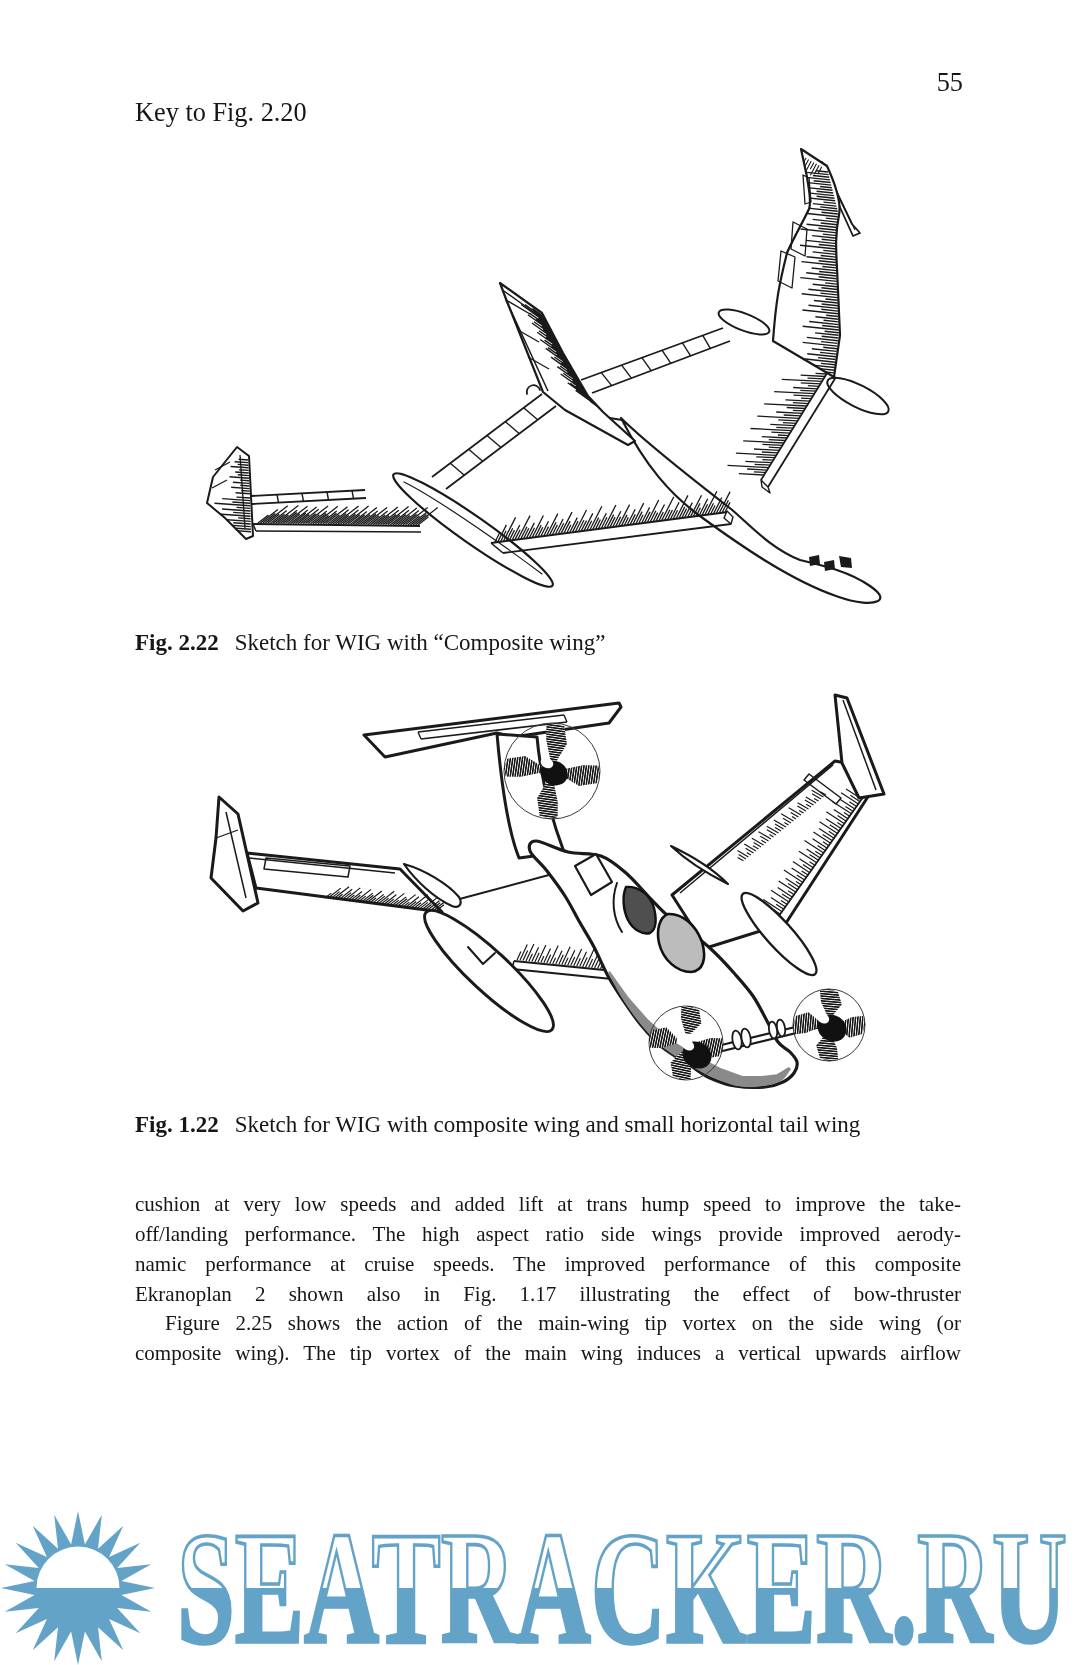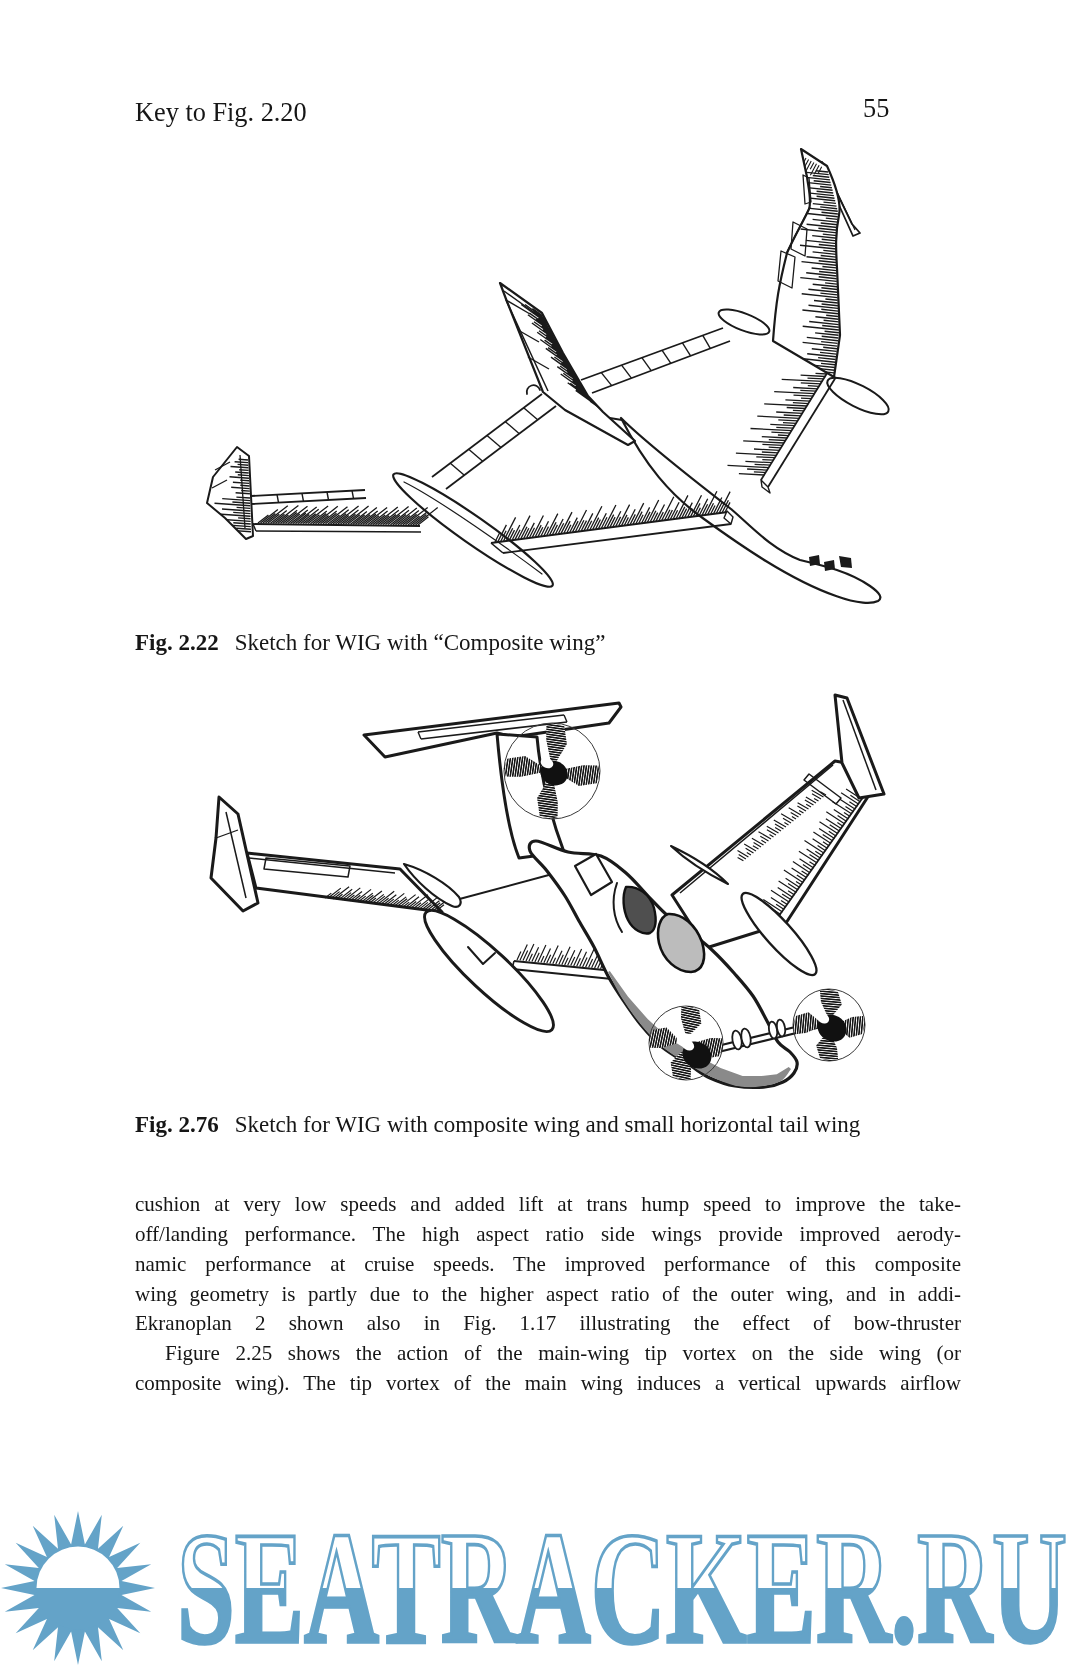--- a/index.html
+++ b/index.html
@@ -213,23 +213,22 @@
 <g>
       <polygon points="78.0,1511.0 84.9,1544.5 101.8,1514.8 98.0,1548.8 123.3,1525.7 109.1,1556.9 140.3,1542.7 117.2,1568.0 151.2,1564.2 121.5,1581.1 155.0,1588.0 121.5,1594.9 151.2,1611.8 117.2,1608.0 140.3,1633.3 109.1,1619.1 123.3,1650.3 98.0,1627.2 101.8,1661.2 84.9,1631.5 78.0,1665.0 71.1,1631.5 54.2,1661.2 58.0,1627.2 32.7,1650.3 46.9,1619.1 15.7,1633.3 38.8,1608.0 4.8,1611.8 34.5,1594.9 1.0,1588.0 34.5,1581.1 4.8,1564.2 38.8,1568.0 15.7,1542.7 46.9,1556.9 32.7,1525.7 58.0,1548.8 54.2,1514.8 71.1,1544.5" fill="#64a3c8" stroke="none" stroke-width="0" stroke-linejoin="round"></polygon>
       <path d="M 36.5,1588 A 41.5,41.5 0 0 1 119.5,1588 Z" fill="#fff"></path>
       <path d="M 36.5,1588 A 41.5,41.5 0 0 0 119.5,1588 Z" fill="#64a3c8"></path>
       <text x="177" y="1642" font-family="Liberation Serif" font-weight="bold" font-size="160px" textLength="890" lengthAdjust="spacingAndGlyphs" clip-path="url(#wtop)" fill="#fff" stroke="#fff" stroke-width="1">SEATRACKER.RU</text>
       <text x="177" y="1642" font-family="Liberation Serif" font-weight="bold" font-size="160px" textLength="890" lengthAdjust="spacingAndGlyphs" clip-path="url(#wbot)" fill="#64a3c8" stroke="#64a3c8" stroke-width="1">SEATRACKER.RU</text>
       <text x="177" y="1642" font-family="Liberation Serif" font-weight="bold" font-size="160px" textLength="890" lengthAdjust="spacingAndGlyphs" fill="none" stroke="#64a3c8" stroke-width="3.6">SEATRACKER.RU</text>
     </g>
 </svg>
 <div class="abs hdr" style="left:135px;top:100px">Key to Fig. 2.20</div>
-<div class="abs hdr" style="left:863px;top:96px;width:100px;">55</div>
+<div class="abs hdr" style="left:863px;top:70px;width:100px;text-align:right">55</div>
 <div class="abs cap" style="left:135px;top:632px"><b>Fig. 2.22</b><span class="capgap"></span>Sketch for WIG with “Composite wing”</div>
-<div class="abs cap" style="left:135px;top:1114px"><b>Fig. 2.76</b><span class="capgap"></span>Sketch for WIG with composite wing and small horizontal tail wing</div>
+<div class="abs cap" style="left:135px;top:1114px"><b>Fig. 1.22</b><span class="capgap"></span>Sketch for WIG with composite wing and small horizontal tail wing</div>
 <div class="abs" style="left:135px;top:1190px;width:826px">
     <div class="bl just">cushion at very low speeds and added lift at trans hump speed to improve the take-</div>
     <div class="bl just">off/landing performance. The high aspect ratio side wings provide improved aerody-</div>
     <div class="bl just">namic performance at cruise speeds. The improved performance of this composite</div>
-    <div class="bl just">wing geometry is partly due to the higher aspect ratio of the outer wing, and in addi-</div>
     <div class="bl just">Ekranoplan 2 shown also in Fig. 1.17 illustrating the effect of bow-thruster</div>
     <div class="bl just ind">Figure 2.25 shows the action of the main-wing tip vortex on the side wing (or</div>
     <div class="bl just">composite wing). The tip vortex of the main wing induces a vertical upwards airflow</div>
   </div>
 </body></html>

